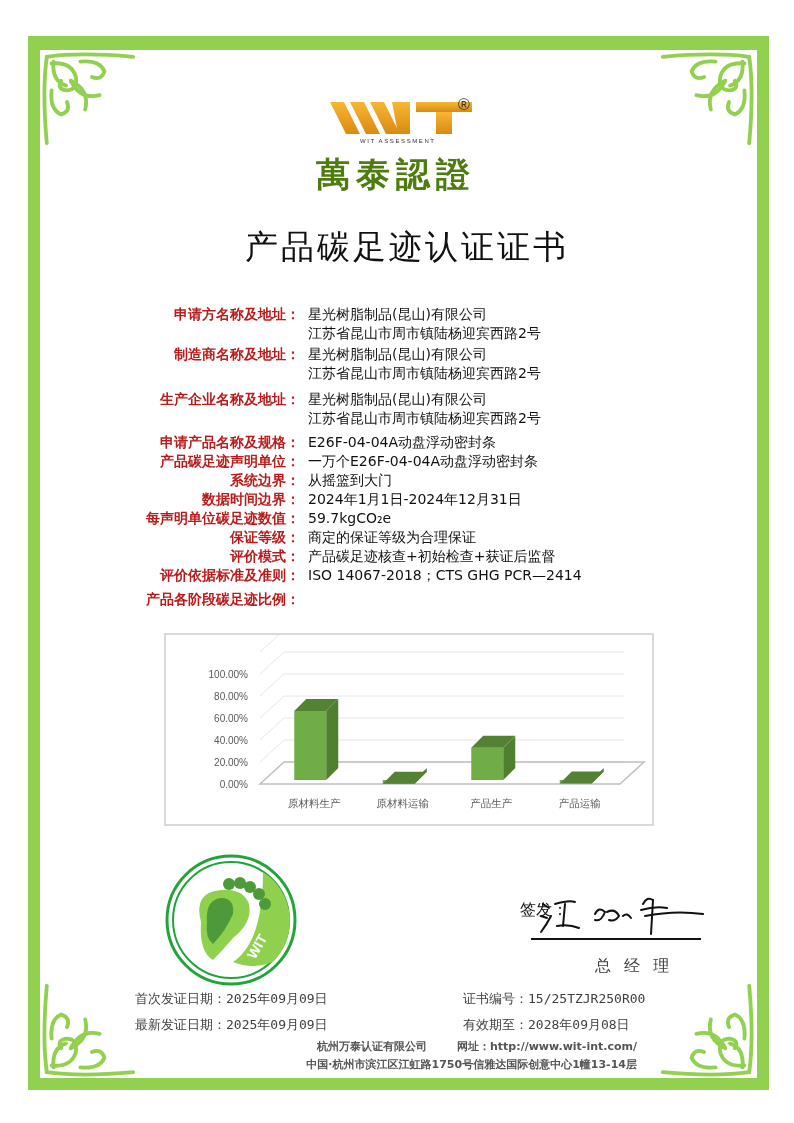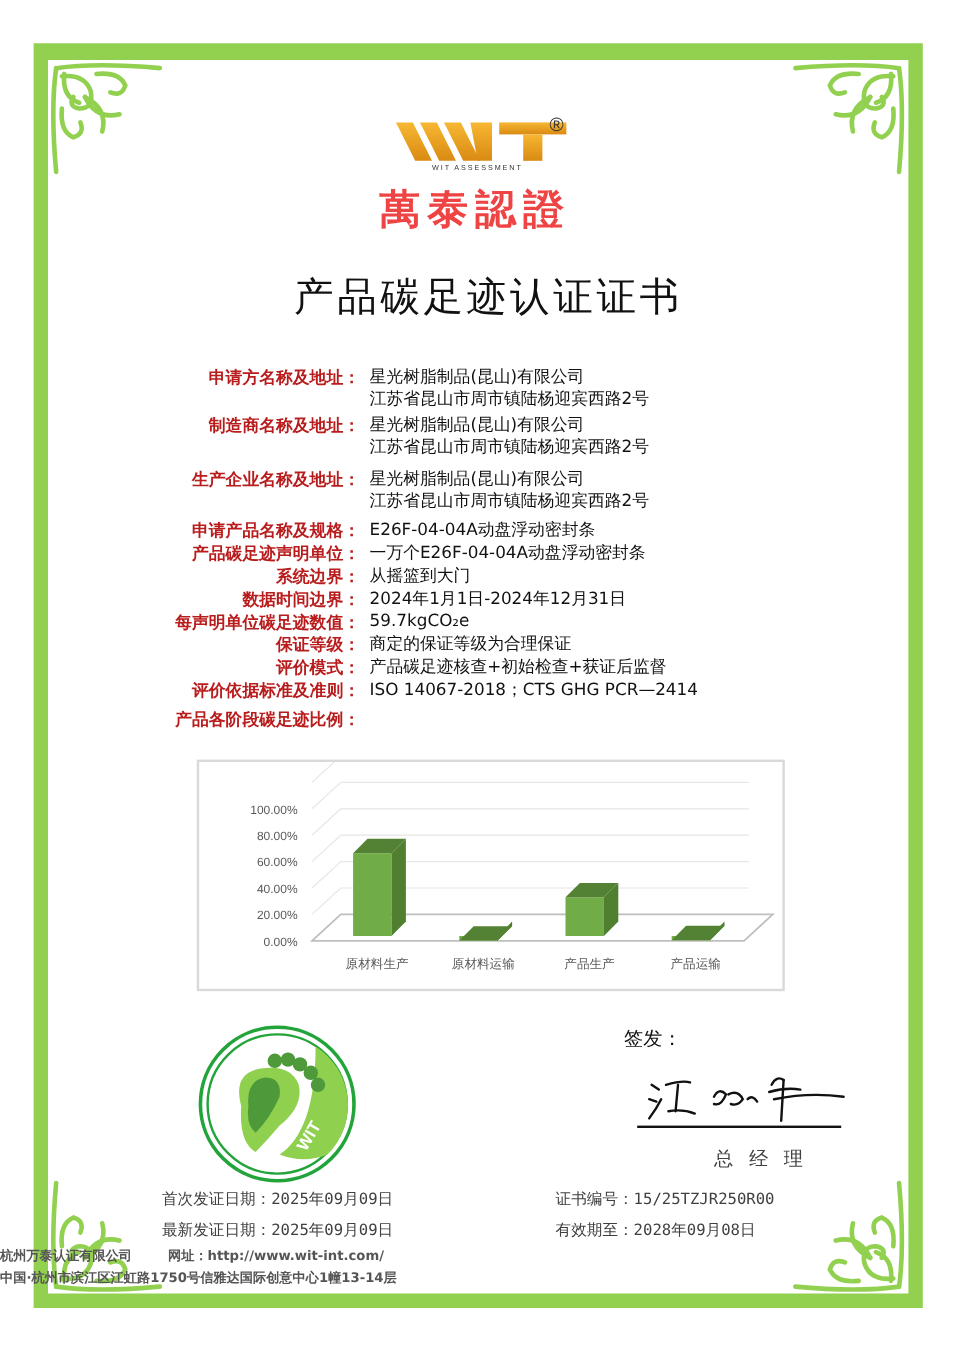--- a/index.html
+++ b/index.html
@@ -10,45 +10,45 @@
     .corner { position:absolute; width:96px; height:96px; }
     .corner svg { width:100%; height:100%; }
     .c-tl { left:42px; top:52px; }
     .c-tr { right:40px; top:52px; transform:scaleX(-1); }
     .c-bl { left:42px; bottom:46px; transform:scaleY(-1); }
     .c-br { right:40px; bottom:46px; transform:scale(-1,-1); }
 
     .logo { position:absolute; left:330px; top:98px; width:150px; height:50px; }
     .logo-sub { position:absolute; left:360px; top:138px; font-size:6px; letter-spacing:1.6px; color:#333; font-family:"Liberation Sans", sans-serif; }
     .reg { position:absolute; left:458px; top:96px; font-size:16px; color:#333; font-family:"Liberation Sans", sans-serif; }
-    .brand-cn { position:absolute; left:316px; top:152px; font-size:34px; font-weight:bold; letter-spacing:6px; color:#ef4444; font-family:"DejaVu Sans", sans-serif; }
+    .brand-cn { position:absolute; left:316px; top:152px; font-size:34px; font-weight:bold; letter-spacing:6px; color:#4d7c0f; font-family:"DejaVu Sans", sans-serif; }
 
     .title { position:absolute; left:0; width:794px; top:225px; text-align:center; font-size:33px;
              letter-spacing:3px; color:#111; font-family:"DejaVu Serif", serif;padding-left:10px; }
     .row { position:absolute; left:0; width:794px; }
     .lbl { position:absolute; right:494px; font-weight:bold; font-size:14px; white-space:nowrap; color:#b91c1c; text-align:right; }
     .val { position:absolute; left:308px; font-size:14px; white-space:nowrap; color:#111; line-height:19px; }
     .val div { white-space:nowrap; }
 
     .chart-box { position:absolute; left:164px; top:633px; width:490px; height:193px; box-sizing:border-box;
                  border:2px solid #d9d9d9; background:#fff; }
     .chart-box svg { position:absolute; left:0; top:0; }
 
     .seal { position:absolute; left:163px; top:852px; width:136px; height:136px; }
-    .sign-label { position:absolute; left:520px; top:856px; font-size:16px; color:#111; }
+    .sign-label { position:absolute; left:520px; top:900px; font-size:16px; color:#111; }
     .signature { position:absolute; left:535px; top:886px; width:170px; height:50px; }
     .sign-line { position:absolute; left:531px; top:938px; width:170px; height:2px; background:#111; }
     .sign-title { position:absolute; left:595px; top:956px; font-size:16px; letter-spacing:4px; color:#404040; }
 
     .dates { position:absolute; font-size:13px; color:#404040; white-space:nowrap; font-family:"DejaVu Sans Mono", monospace; }
     .d1 { left:135px; top:990px; }
     .d2 { left:135px; top:1016px; }
     .d3 { left:463px; top:990px; }
     .d4 { left:463px; top:1016px; }
-    .footer { position:absolute; left:0; width:637px; text-align:left; font-size:11px; font-weight:bold; color:#555; }
+    .footer { position:absolute; left:0; width:637px; text-align:right; font-size:11px; font-weight:bold; color:#555; }
     .f1 { top:1039px; }
     .f2 { top:1057px; }
     .f1 span.gap { display:inline-block; width:30px; }
   </style>
 </head>
 <body>
 
 <div class="frame"></div>
 
 <div class="corner c-tl">

